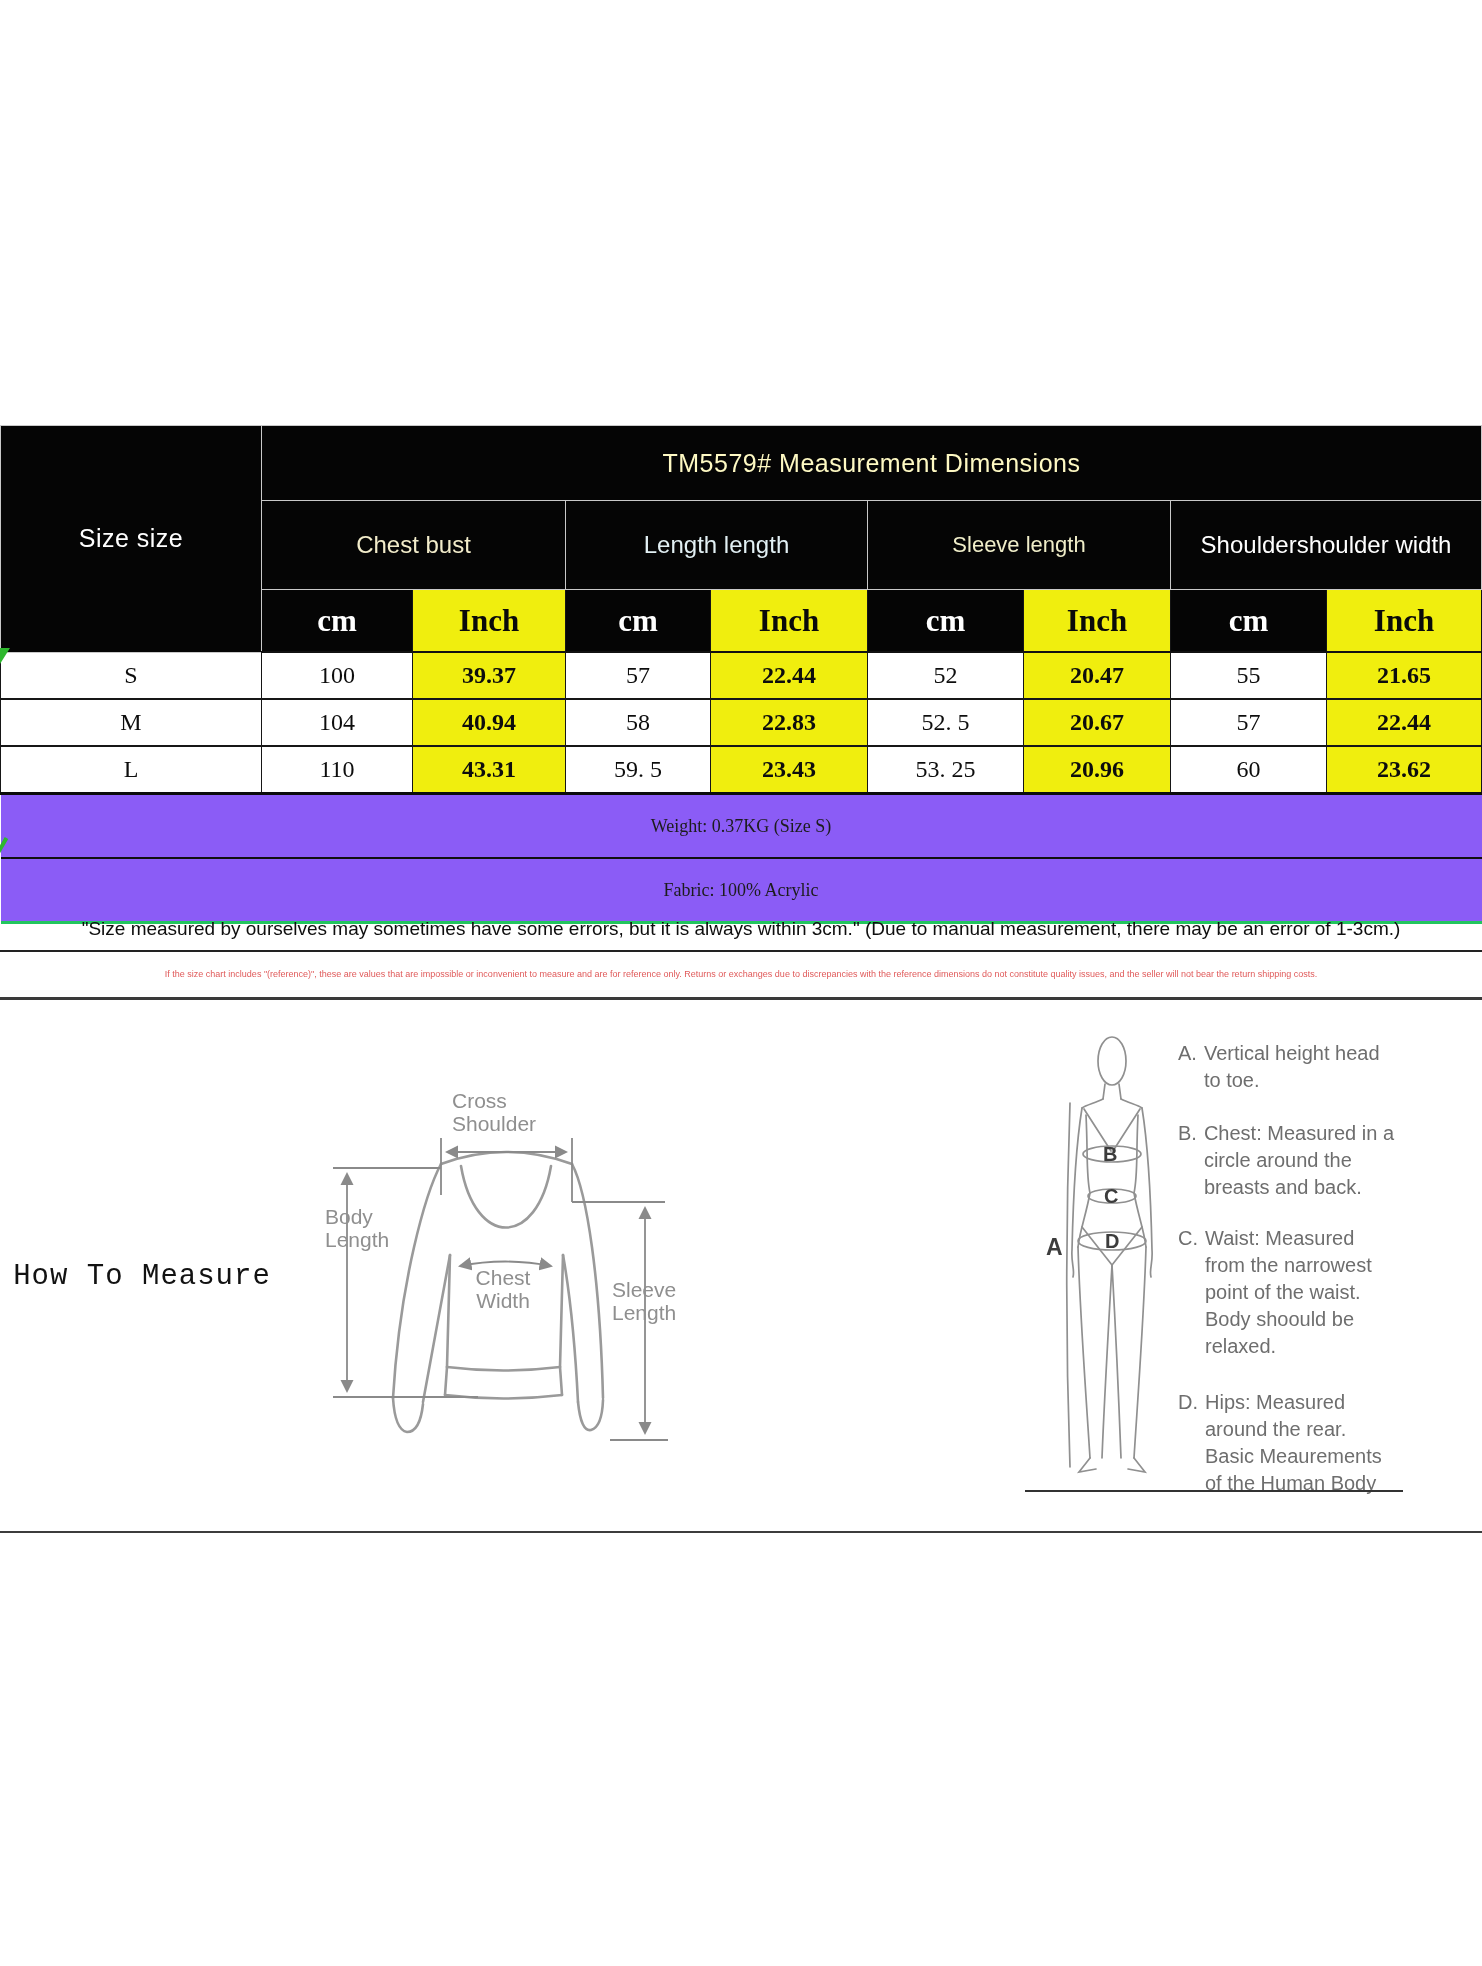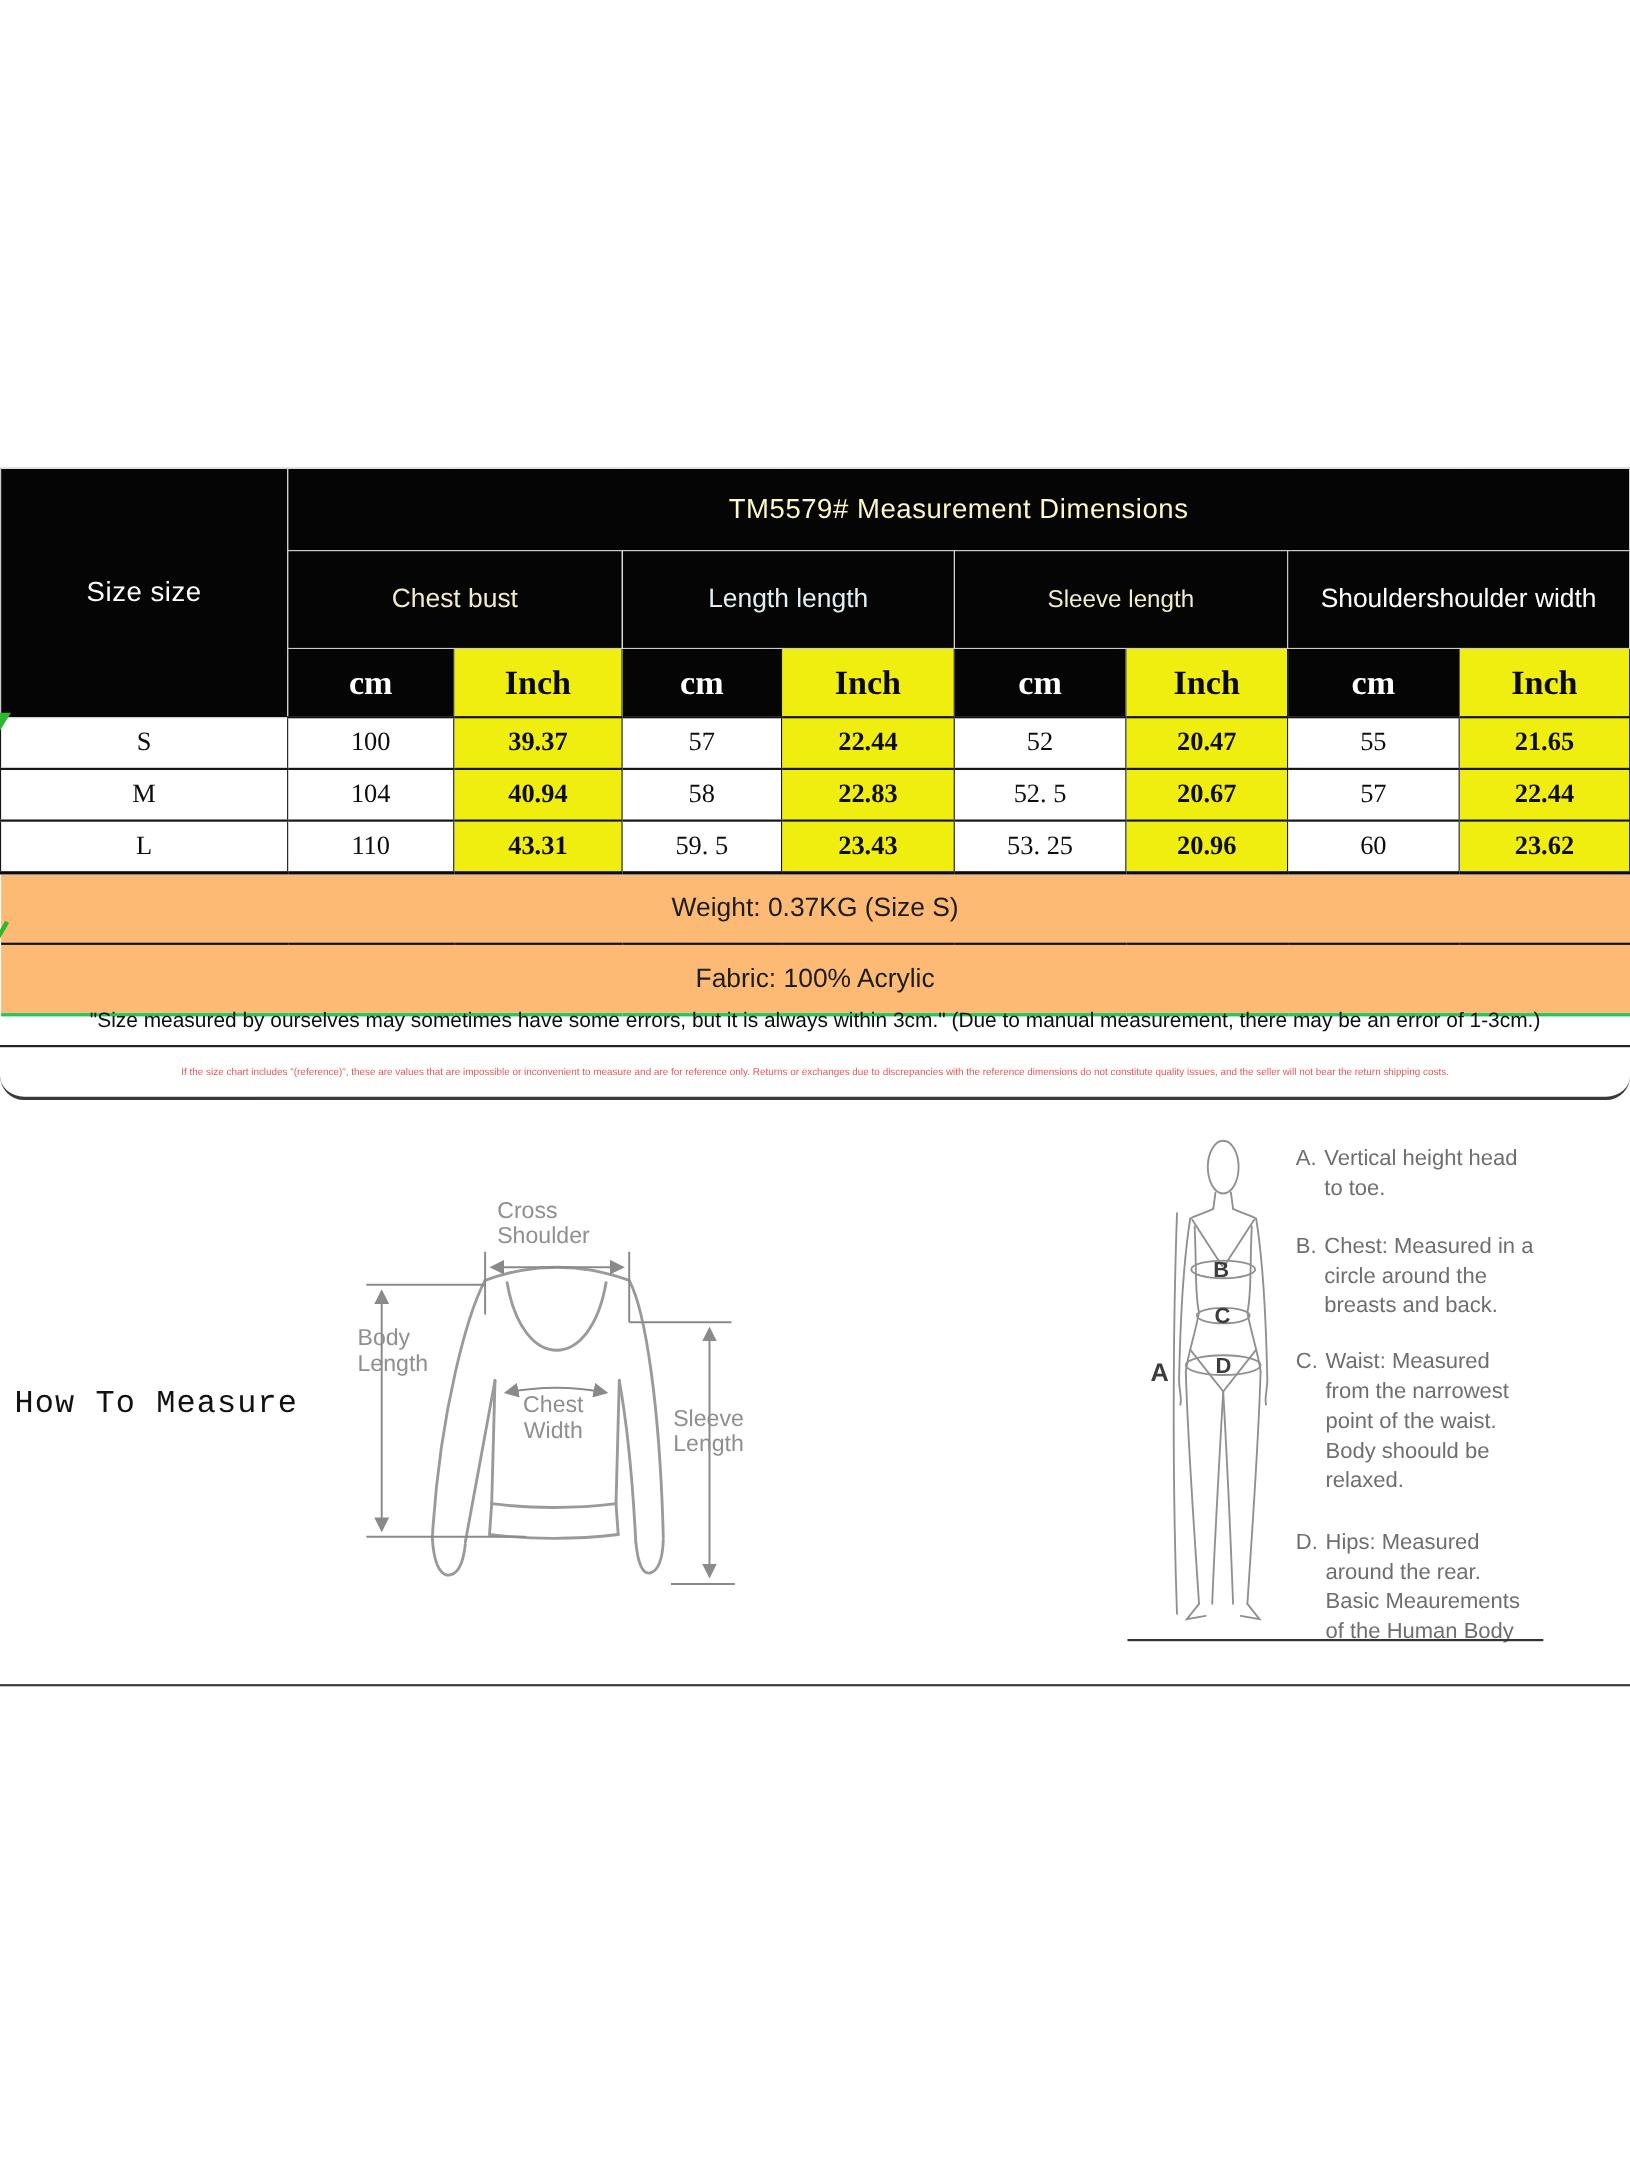--- a/index.html
+++ b/index.html
@@ -24,29 +24,29 @@
               border-bottom:2px solid #111;}
   .sub-cm{background:#050505;color:#ffffff;}
   .sub-inch{background:#f0ee0e;color:#0a0a0a;}
 
   .data-row td{height:45px;font-family:"Liberation Serif",serif;font-size:24px;color:#0d0d0d;
                background:#ffffff;border:1px solid #161616;border-bottom-width:2px;}
   .data-row td.yellow{background:#f0ee0e;font-weight:bold;}
   .data-row td.rowlabel{font-size:24px;}
   .row-l td{border-bottom:3px solid #0c0c0c;}
 
-  .info-row td{background:#fdba74;font-family:Liberation Sans, sans-serif;font-size:24px;color:#1c1c1c;height:62px;}
+  .info-row td{background:#8b5cf6;font-family:Liberation Serif, serif;font-size:18px;color:#1c1c1c;height:62px;}
   .weight-cell{border-bottom:2px solid #101010;}
   .fabric-cell{border-bottom:3px solid #22c55e;}
 
   
   .disclaimer{position:absolute;left:0;top:908px;width:1482px;height:42px;display:flex;align-items:center;
               justify-content:center;font-size:19px;color:#0e0e0e;border-bottom:2px solid #222;white-space:nowrap;}
   .red-note{position:absolute;left:0;top:950px;width:1482px;height:47px;display:flex;align-items:center;
-            justify-content:center;font-size:9px;color:#e05a5a;border-bottom:3px solid #3a3a3a;white-space:nowrap;border-radius:22px;}
+            justify-content:center;font-size:9px;color:#e05a5a;border-bottom:3px solid #3a3a3a;white-space:nowrap;}
 
   
   .green-mark-1{position:absolute;left:0;top:648px;width:0;height:0;
                 border-bottom:16px solid transparent;border-left:10px solid #2eb82e;}
   .green-mark-2{position:absolute;left:-3px;top:836px;width:4px;height:30px;background:#2eb82e;
                 transform:rotate(30deg);}
 
   
   .howto-heading{position:absolute;left:2px;top:1260px;width:280px;text-align:center;
                  font-family:"Liberation Mono",monospace;font-size:29px;font-weight:500;

